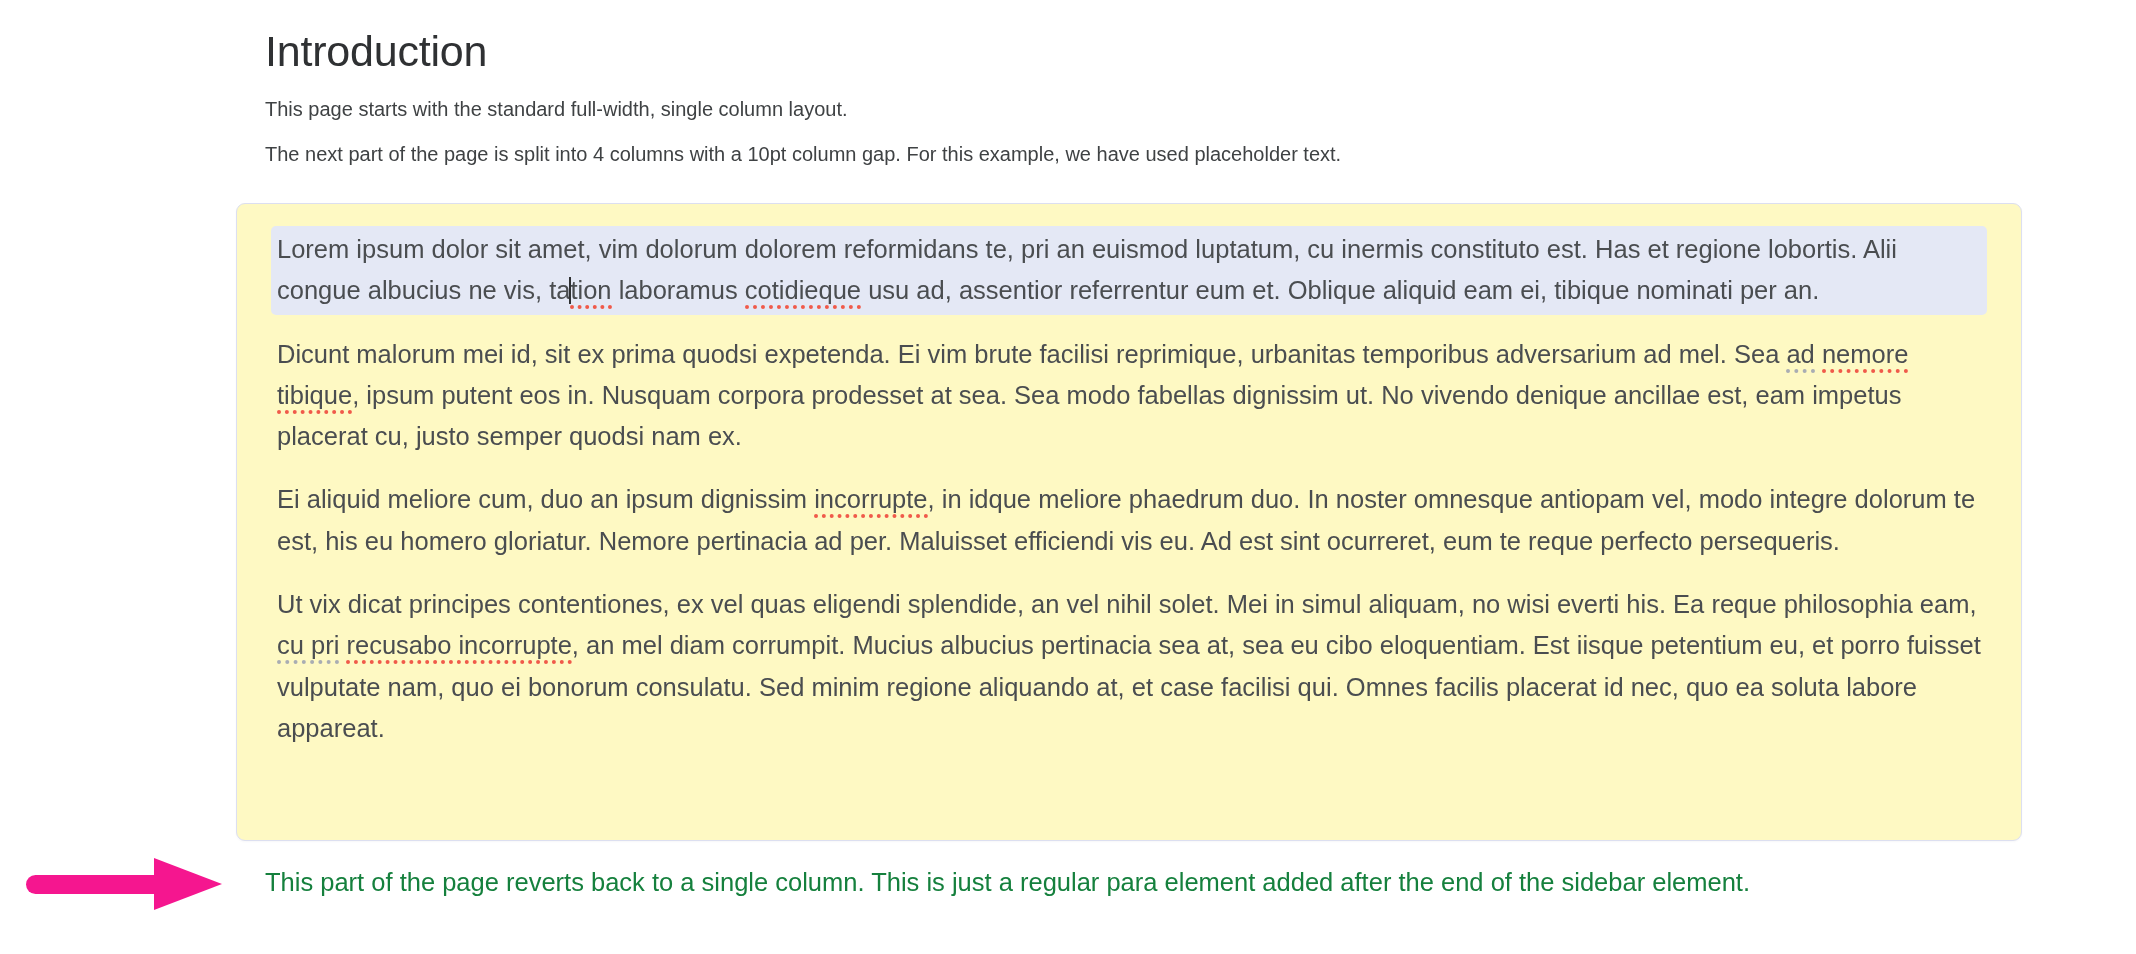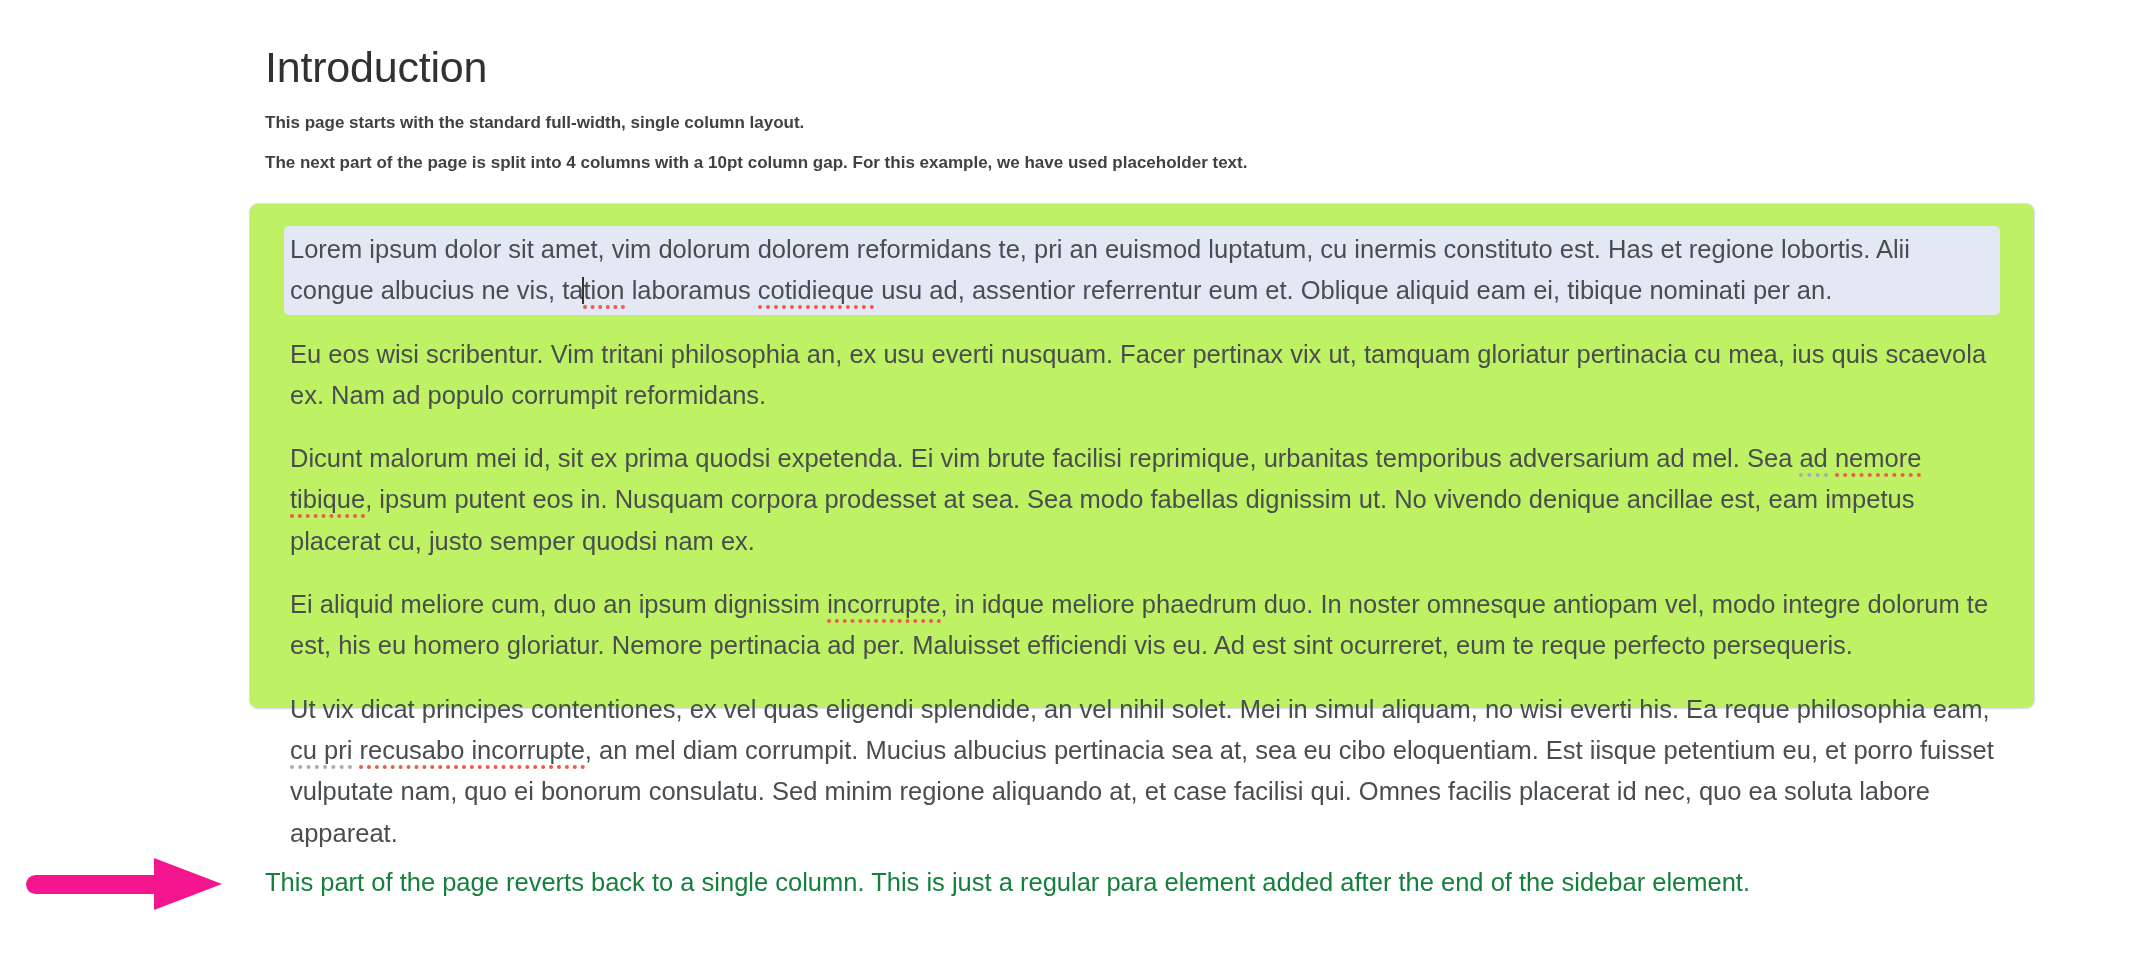--- a/index.html
+++ b/index.html
@@ -20,57 +20,56 @@
   .page {
     position: relative;
     width: 2136px;
     height: 954px;
     box-sizing: border-box;
   }
 
   .content {
     position: absolute;
     left: 265px;
-    top: 16px;
+    top: 0;
     width: 1795px;
   }
 
   .page-title {
     font-size: 43px;
     font-weight: 400;
     color: #2f3133;
     letter-spacing: -0.2px;
     margin: 0;
     padding: 26px 0 0 0;
     line-height: 1.2;
   }
 
   .lead {
-    font-size: 17px;
+    font-size: 20px;
     line-height: 1.55;
     color: #3f4244;
     margin: 0;
     padding: 16px 0 0 0;
-    font-weight: bold;
   }
   .lead.second {
     padding-top: 14px;
   }
 
   
   .sidebar-box {
     position: absolute;
-    left: 249px;
+    left: 236px;
     top: 203px;
     width: 1786px;
-    height: 506px;
+    height: 638px;
     box-sizing: border-box;
     border: 1.5px solid #dcdff0;
     border-radius: 9px;
-    background: #bef264;
+    background: #fef9c3;
     box-shadow: 0 1px 2px rgba(60,64,120,0.045);
   }
 
   .sidebar-inner {
     padding: 22px 40px 0 40px;
   }
 
   .body-p {
     font-size: 25.5px;
     line-height: 1.62;
@@ -142,21 +141,20 @@
     <h1 class="page-title">Introduction</h1>
 
     <p class="lead">This page starts with the standard full-width, single column layout.</p>
 
     <p class="lead second">The next part of the page is split into 4 columns with a 10pt column gap. For this example, we have used placeholder text.</p>
   </div>
 
   <div class="sidebar-box" style="border-color: rgb(220, 223, 240);">
     <div class="sidebar-inner" id="sidebar-paragraphs">
         <p class="body-p highlighted" style="background: rgb(228, 232, 245);">Lorem ipsum dolor sit amet, vim dolorum dolorem reformidans te, pri an euismod luptatum, cu inermis constituto est. Has et regione lobortis. Alii congue albucius ne vis, ta<span class="caret"></span><span class="sp-red" style="border-bottom-color: rgb(240, 90, 74);">tion</span> laboramus <span class="sp-red" style="border-bottom-color: rgb(240, 90, 74);">cotidieque</span> usu ad, assentior referrentur eum et. Oblique aliquid eam ei, tibique nominati per an.</p>
-        <p class="body-p">Eu eos wisi scribentur. Vim tritani philosophia an, ex usu everti nusquam. Facer pertinax vix ut, tamquam gloriatur pertinacia cu mea, ius quis scaevola ex. Nam ad populo corrumpit reformidans.</p>
         <p class="body-p">Dicunt malorum mei id, sit ex prima quodsi expetenda. Ei vim brute facilisi reprimique, urbanitas temporibus adversarium ad mel. Sea <span class="sp-gray" style="border-bottom-color: rgb(169, 173, 179);">ad</span> <span class="sp-red" style="border-bottom-color: rgb(240, 90, 74);">nemore tibique</span>, ipsum putent eos in. Nusquam corpora prodesset at sea. Sea modo fabellas dignissim ut. No vivendo denique ancillae est, eam impetus placerat cu, justo semper quodsi nam ex.</p>
         <p class="body-p">Ei aliquid meliore cum, duo an ipsum dignissim <span class="sp-red" style="border-bottom-color: rgb(240, 90, 74);">incorrupte</span>, in idque meliore phaedrum duo. In noster omnesque antiopam vel, modo integre dolorum te est, his eu homero gloriatur. Nemore pertinacia ad per. Maluisset efficiendi vis eu. Ad est sint ocurreret, eum te reque perfecto persequeris.</p>
         <p class="body-p">Ut vix dicat principes contentiones, ex vel quas eligendi splendide, an vel nihil solet. Mei in simul aliquam, no wisi everti his. Ea reque philosophia eam, <span class="sp-gray" style="border-bottom-color: rgb(169, 173, 179);">cu pri</span> <span class="sp-red" style="border-bottom-color: rgb(240, 90, 74);">recusabo incorrupte</span>, an mel diam corrumpit. Mucius albucius pertinacia sea at, sea eu cibo eloquentiam. Est iisque petentium eu, et porro fuisset vulputate nam, quo ei bonorum consulatu. Sed minim regione aliquando at, et case facilisi qui. Omnes facilis placerat id nec, quo ea soluta labore appareat.</p>
       </div>
   </div>
 
   <p class="tail-p">This part of the page reverts back to a single column. This is just a regular para element added after the end of the sidebar element.</p>
 
   <svg class="annot-arrow" viewBox="0 0 220 52">
     <g id="arrow-group" fill="#F5168F">

